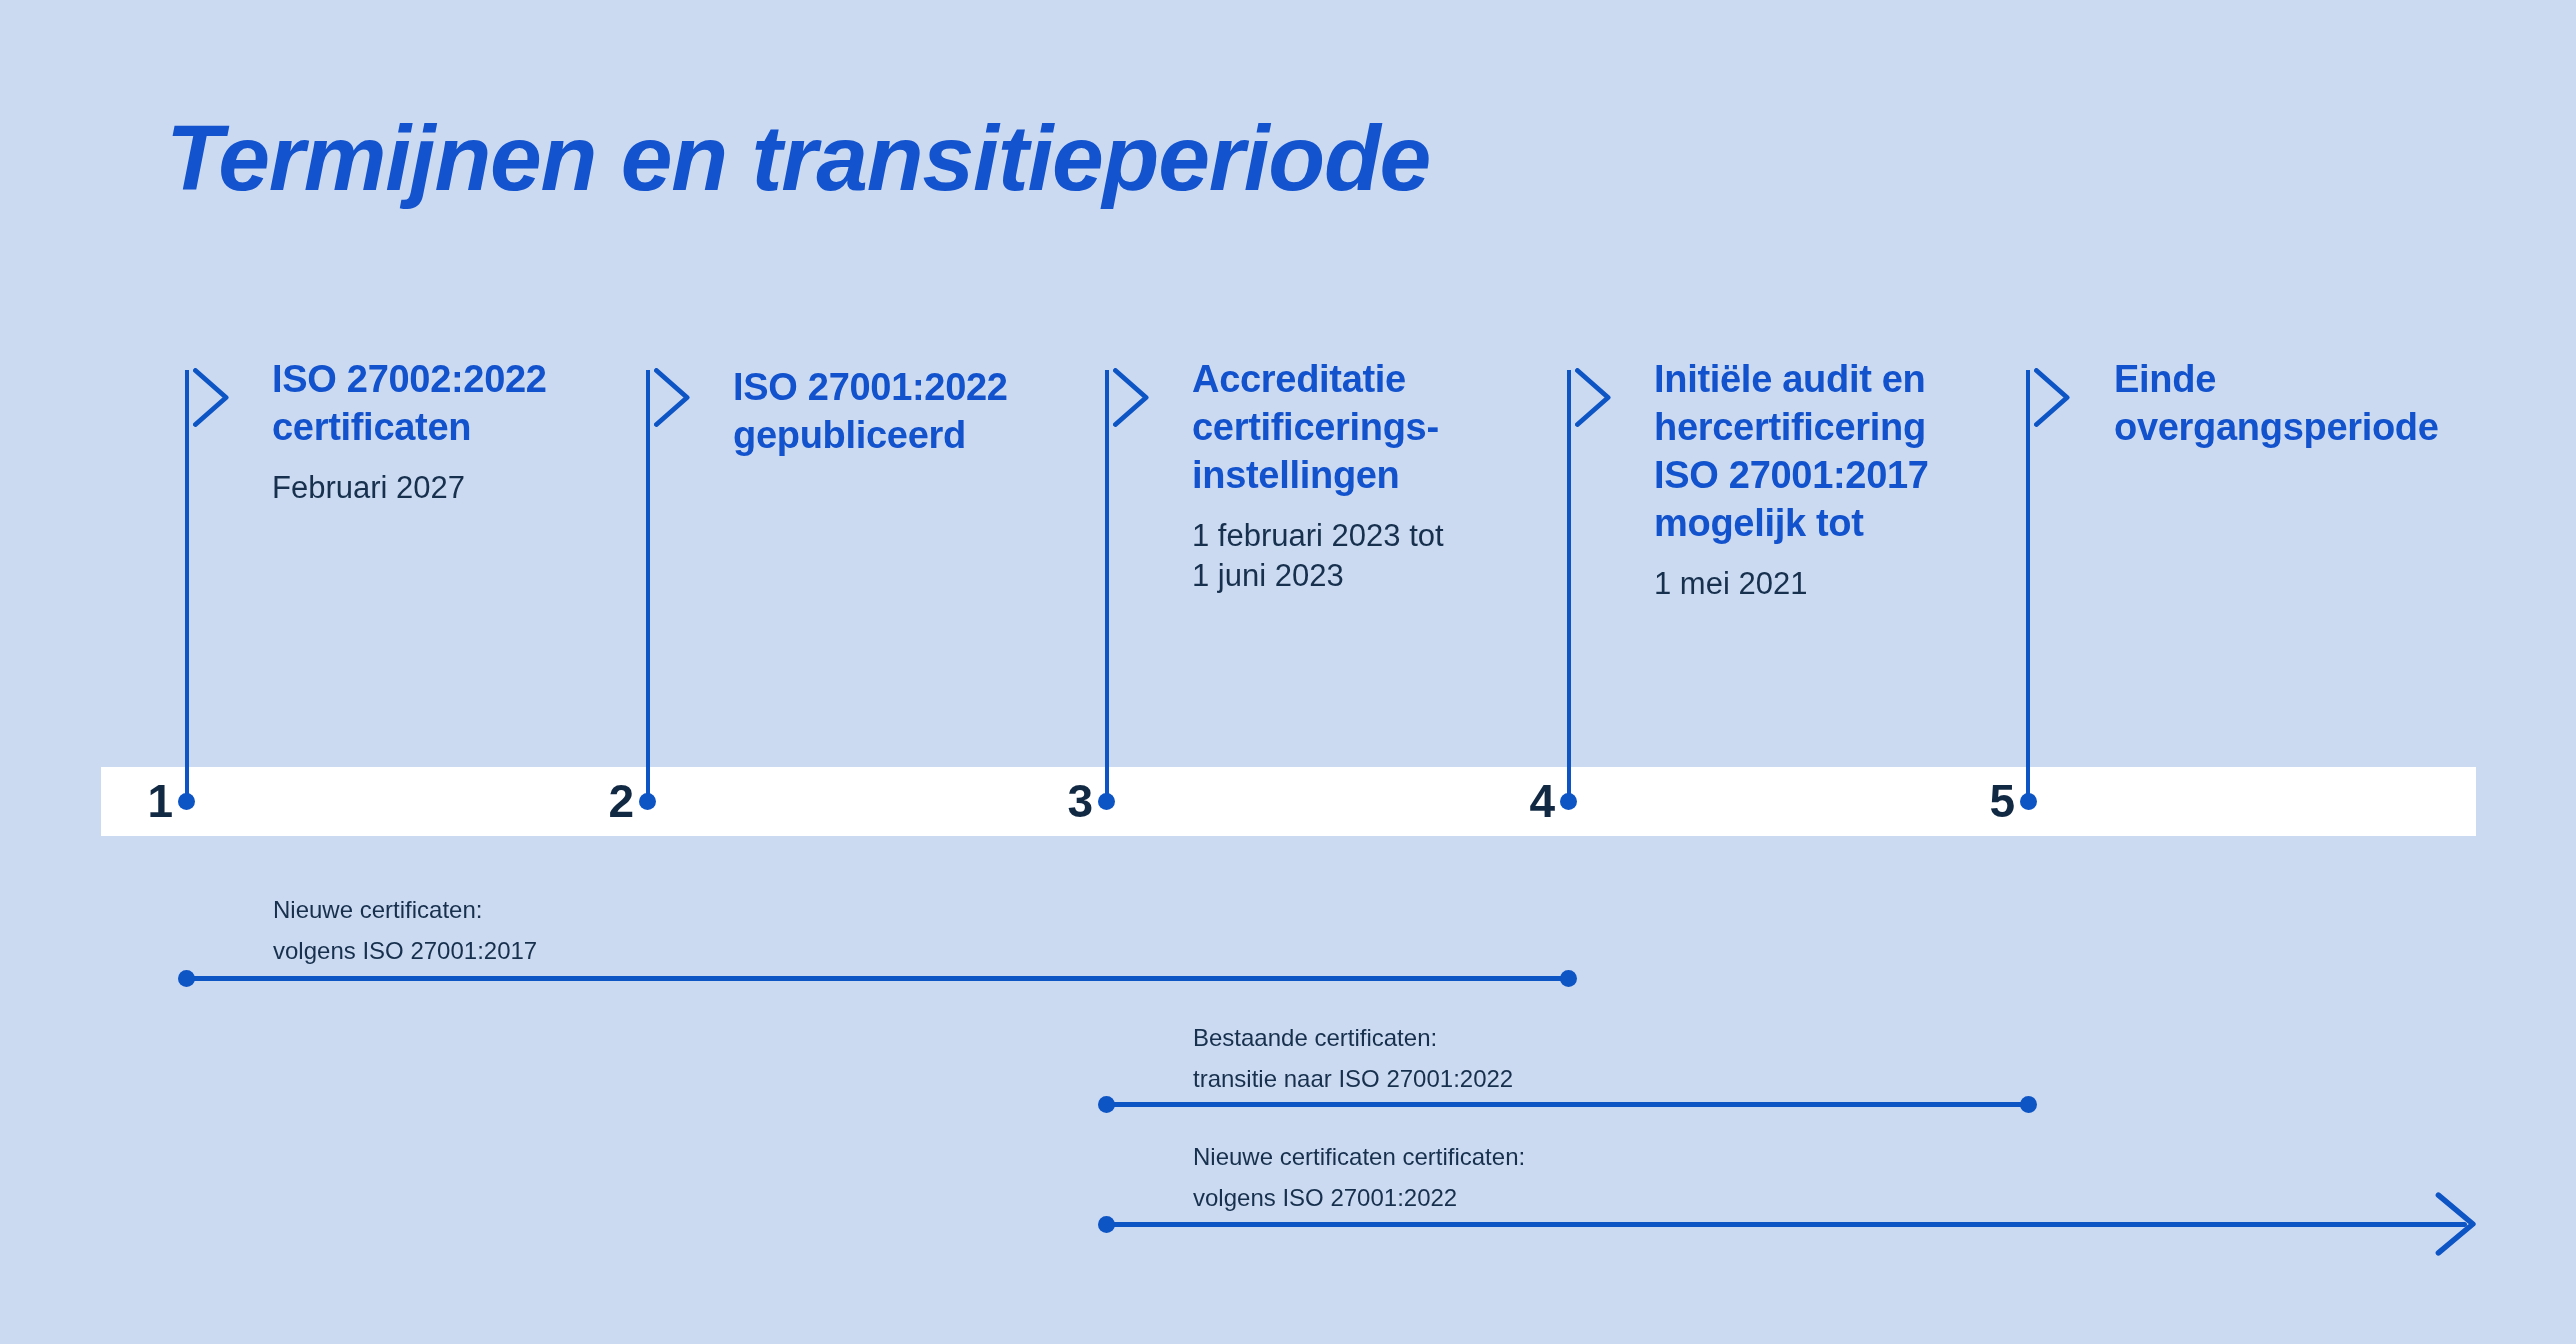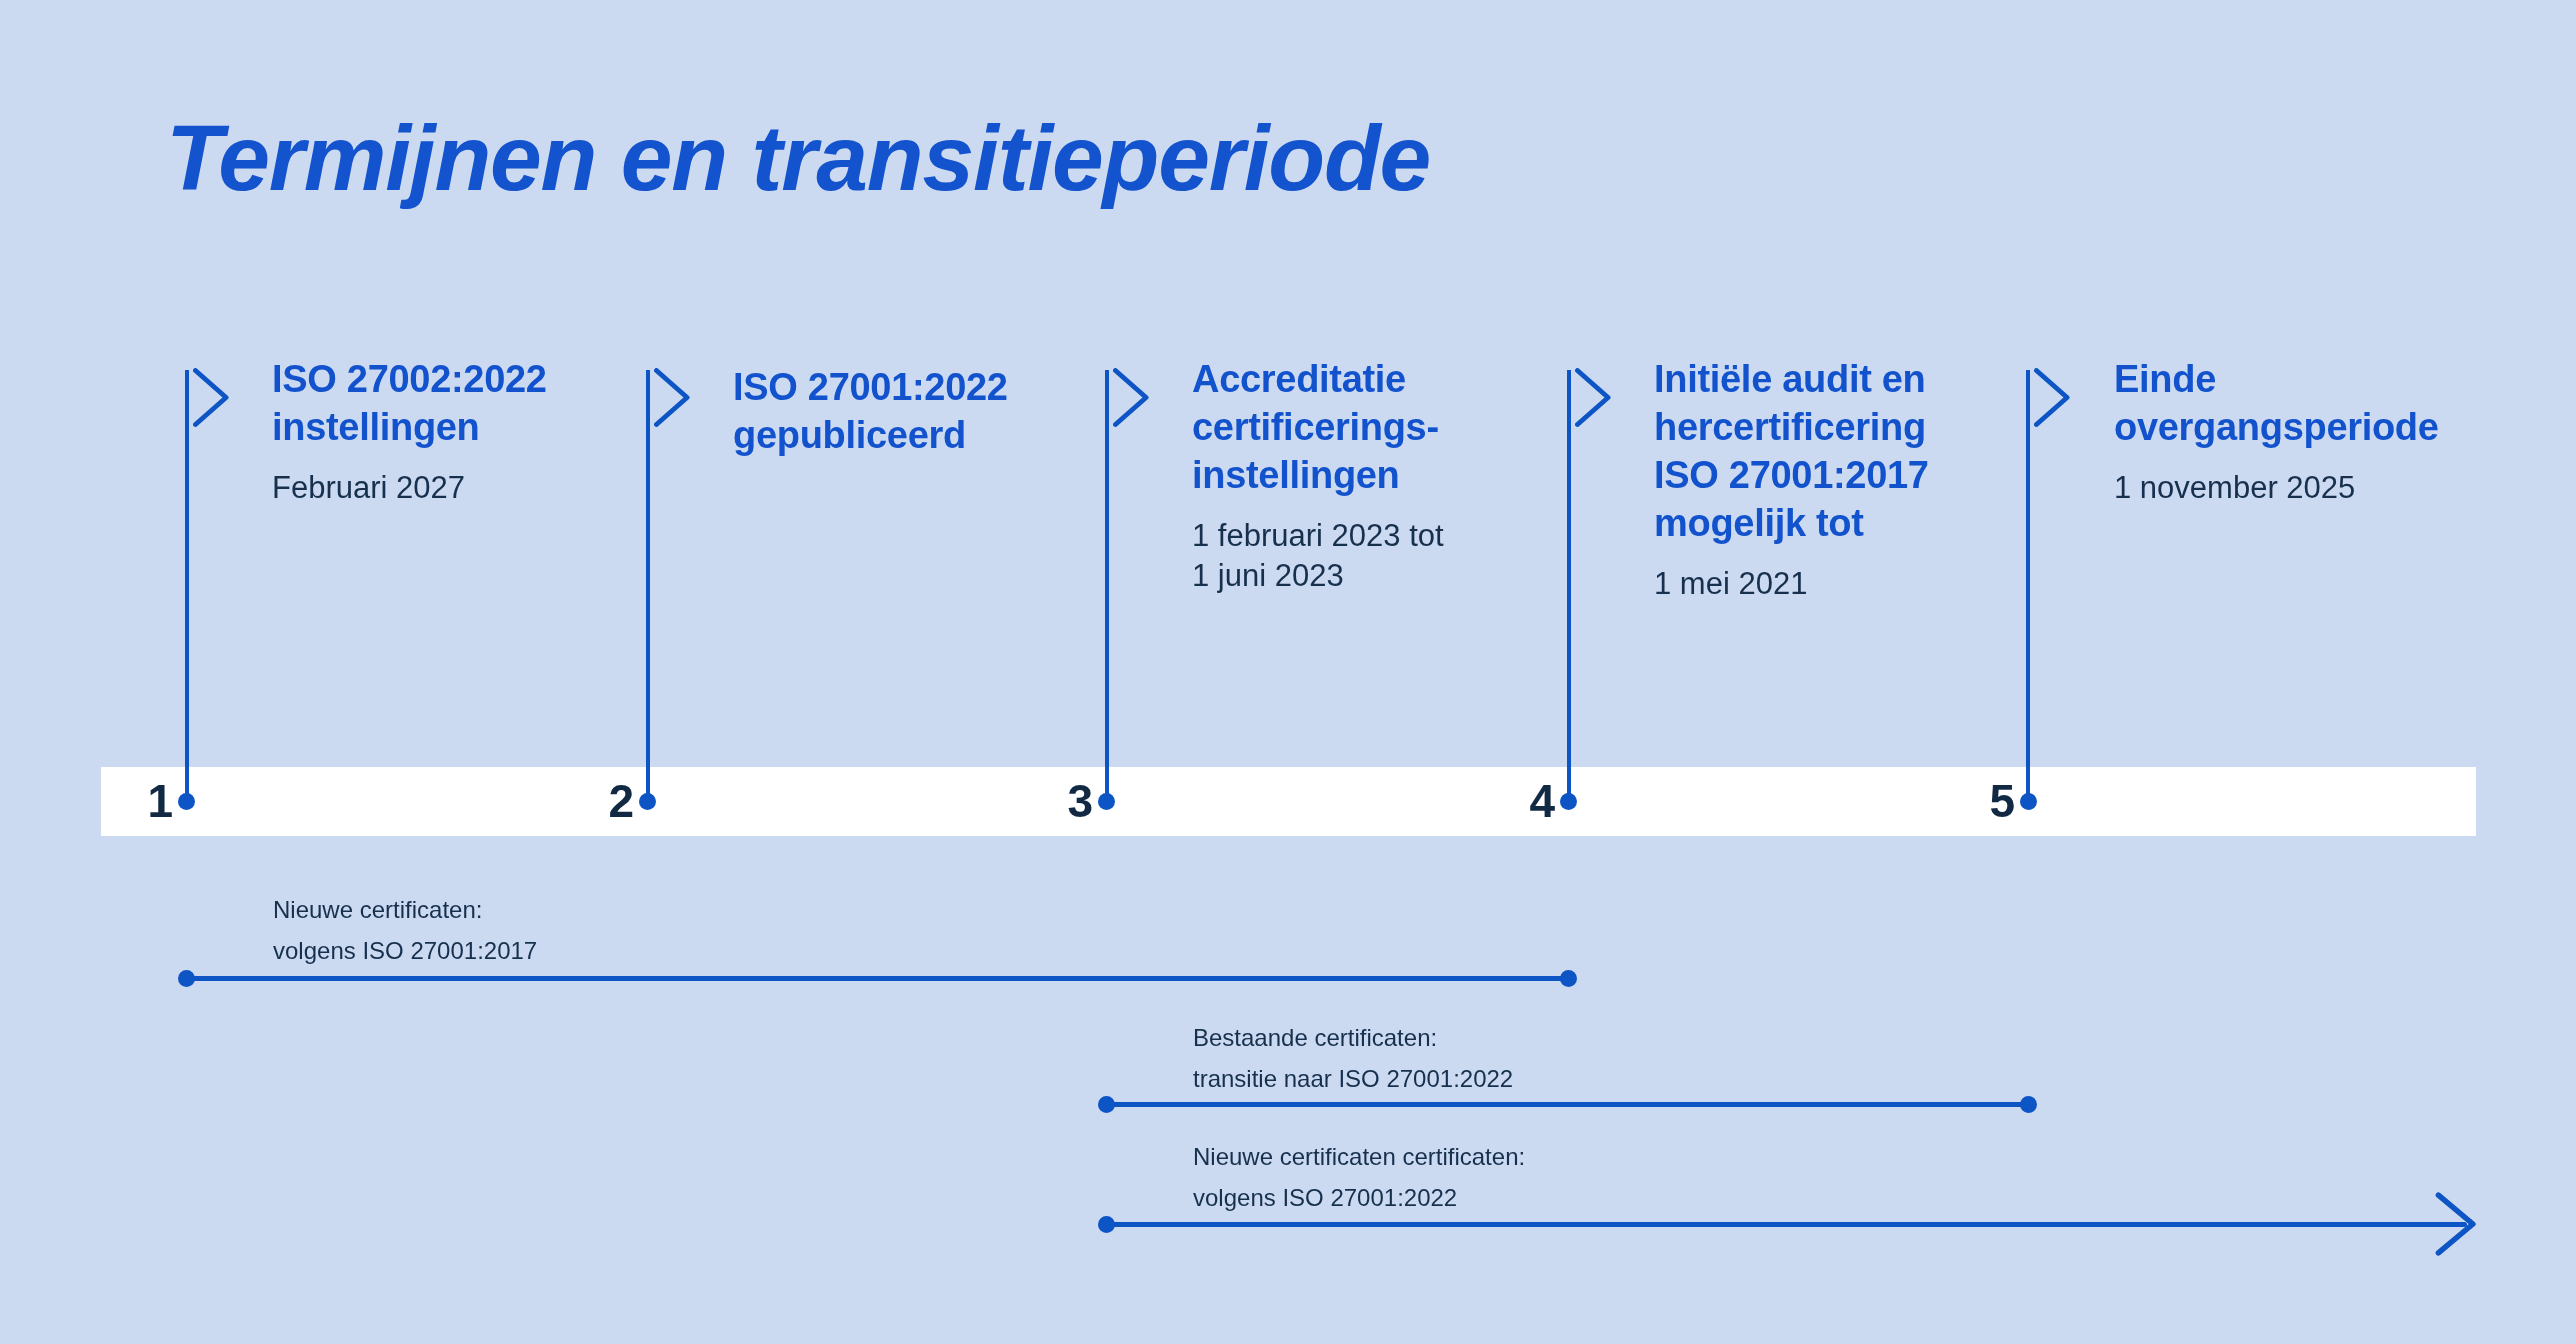--- a/index.html
+++ b/index.html
@@ -64,21 +64,21 @@
   <div id="milestones">
   <div>
     <div class="vline" style="left: 185px; top: 370px; height: 432px;"></div>
     <svg class="chev" width="38" height="59" viewBox="0 0 62 96" style="left: 193px; top: 368px;">
       <polyline points="4,4 54,48 4,92" fill="none" stroke="#0d54c4" stroke-width="8" stroke-linecap="round" stroke-linejoin="round"></polyline>
     </svg>
     <div class="m-dot" style="left: 178px; top: 793px;"></div>
     <div class="m-num" style="left: 74px; top: 778px;">1</div>
     <div class="m-text" style="left: 272px; top: 355px;">
       <div class="m-title">ISO 27002:2022
-instellingen</div>
+certificaten</div>
       <div class="m-date">Februari 2027</div>
     </div>
   </div>
 
   <div>
     <div class="vline" style="left: 646px; top: 370px; height: 432px;"></div>
     <svg class="chev" width="38" height="59" viewBox="0 0 62 96" style="left: 654px; top: 368px;">
       <polyline points="4,4 54,48 4,92" fill="none" stroke="#0d54c4" stroke-width="8" stroke-linecap="round" stroke-linejoin="round"></polyline>
     </svg>
     <div class="m-dot" style="left: 639px; top: 793px;"></div>
@@ -124,21 +124,20 @@
   <div>
     <div class="vline" style="left: 2026px; top: 370px; height: 432px;"></div>
     <svg class="chev" width="38" height="59" viewBox="0 0 62 96" style="left: 2034px; top: 368px;">
       <polyline points="4,4 54,48 4,92" fill="none" stroke="#0d54c4" stroke-width="8" stroke-linecap="round" stroke-linejoin="round"></polyline>
     </svg>
     <div class="m-dot" style="left: 2020px; top: 793px;"></div>
     <div class="m-num" style="left: 1916px; top: 778px;">5</div>
     <div class="m-text" style="left: 2114px; top: 355px; width: 457px;">
       <div class="m-title">Einde
 overgangsperiode</div>
-      <div class="m-date">1 november 2025</div>
     </div>
   </div>
 </div>
   <div id="periods">
   <div>
     <div class="p-label" style="left: 273px; top: 889px;">Nieuwe certificaten:
 volgens ISO 27001:2017</div>
     <div class="p-line" style="left: 187px; top: 976px; width: 1382px;"></div>
     <div class="p-dot p-start" style="left: 178px; top: 970px;"></div>
   <div class="p-dot" style="left: 1560px; top: 970px;"></div>

